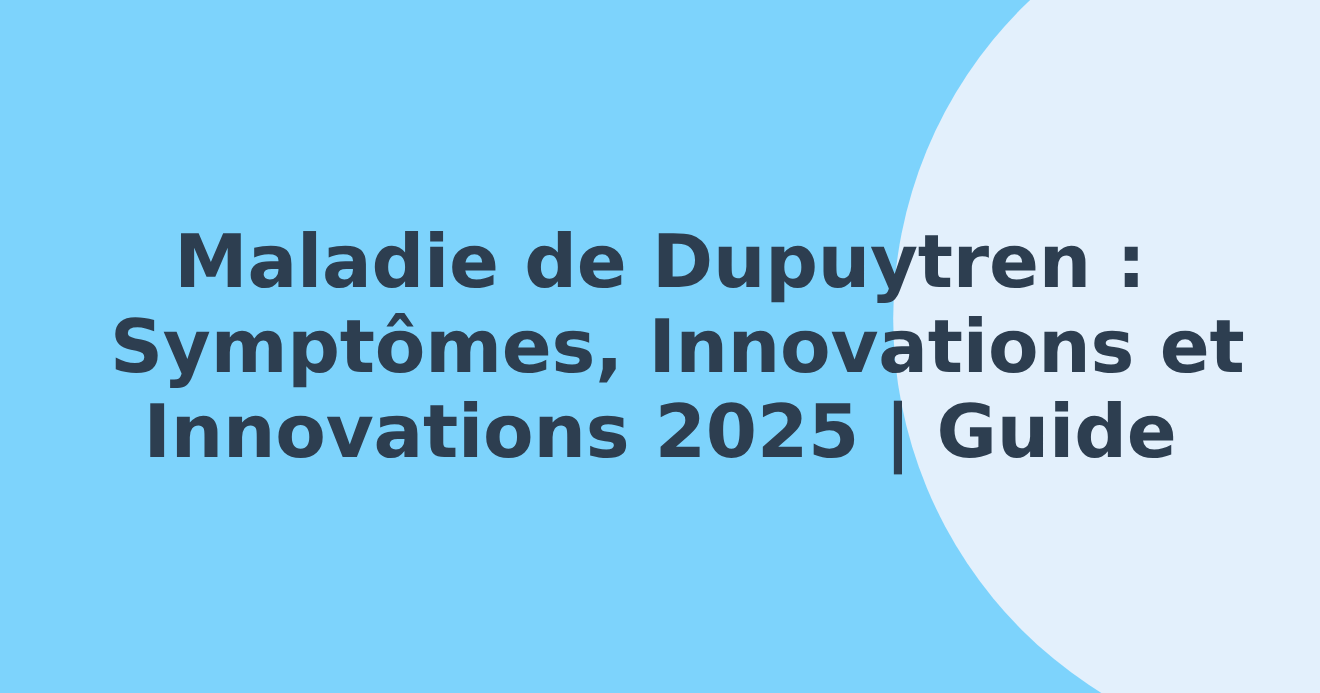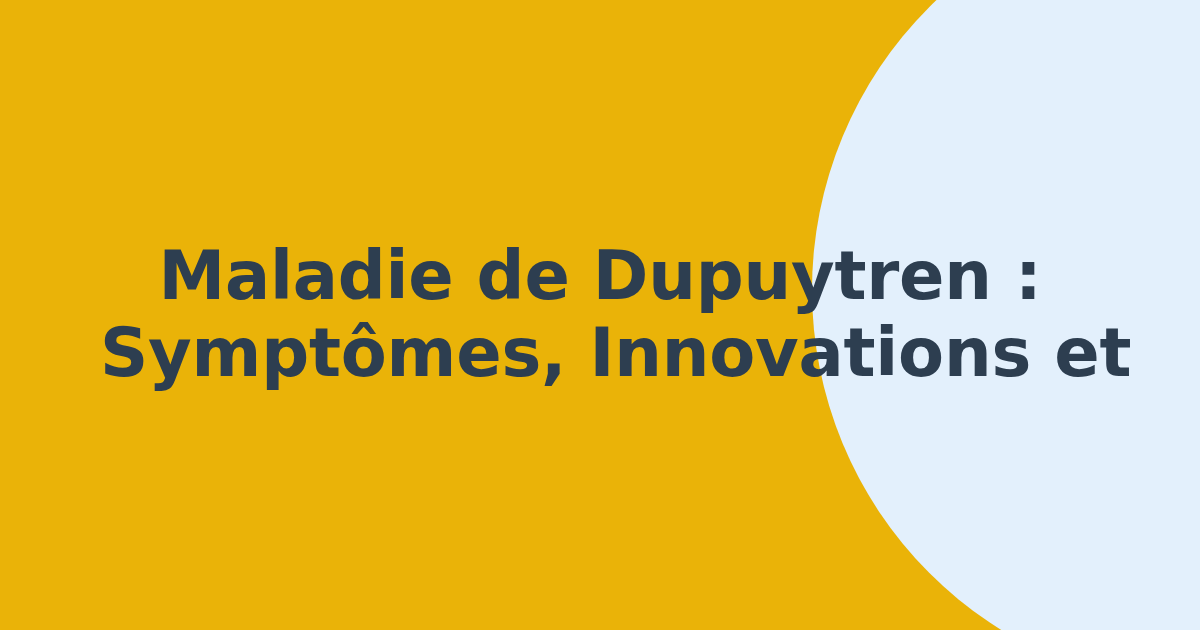--- a/index.html
+++ b/index.html
@@ -13,21 +13,21 @@
     background: #ffffff;
     font-family: "DejaVu Sans", "Liberation Sans", sans-serif;
     overflow: hidden;
   }
 
   
   .og-card {
     position: relative;
     width: 1200px;
     height: 630px;
-    background: #eab308;
+    background: #7dd3fc;
     overflow: hidden;
     box-sizing: border-box;
   }
 
   
   .bg-circle {
     position: absolute;
     width: 800px;
     height: 800px;
     border-radius: 50%;
@@ -75,16 +75,17 @@
 <body>
 
 <div class="og-card">
 
   <div class="bg-circle"></div>
 
   <div class="headline-wrap">
     <h1 class="headline">
       <span class="headline-line">Maladie de Dupuytren :</span>
       <span class="headline-line">Symptômes, Innovations et</span>
+      <span class="headline-line">Innovations 2025 | Guide</span>
     </h1>
   </div>
 
 </div>
 
 </body></html>

